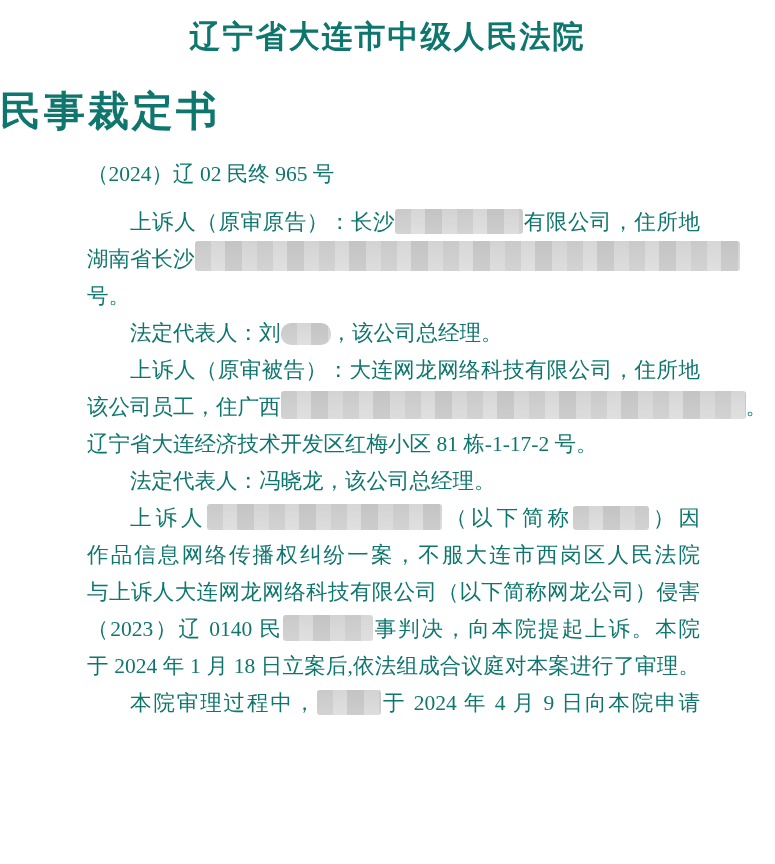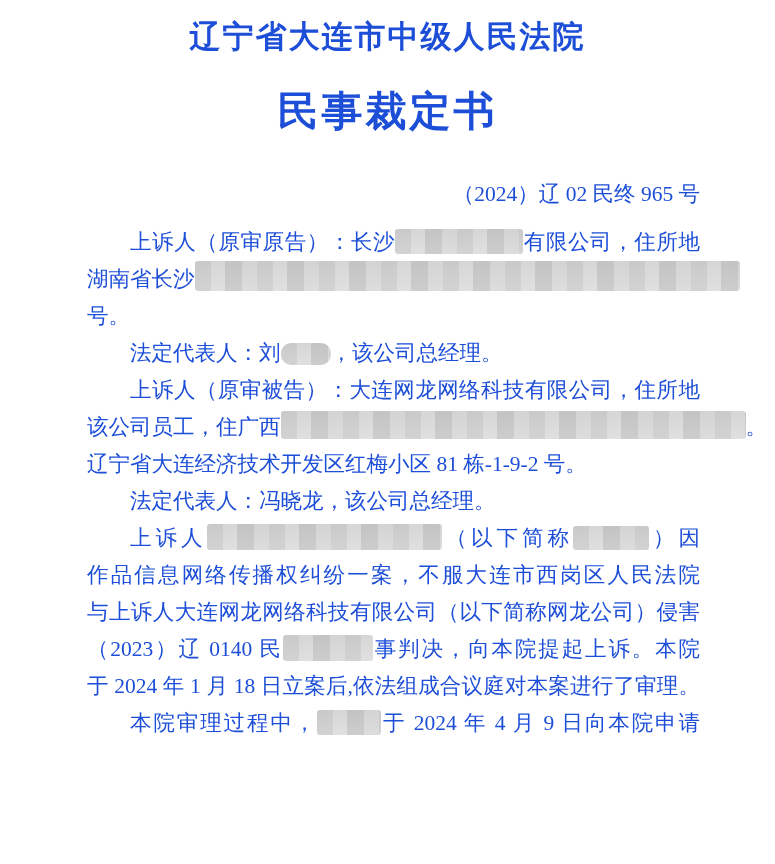--- a/index.html
+++ b/index.html
@@ -1,50 +1,48 @@
 <!DOCTYPE html>
 <html><head>
 <meta charset="utf-8">
 <style>
   html, body { margin: 0; padding: 0; background: #ffffff; }
   .page {
     position: relative;
     width: 775px;
     height: 864px;
     background: #ffffff;
-    color: #1d4ed8;
+    color: #0f766e;
     font-family: "Liberation Serif", "DejaVu Serif", serif;
     overflow: hidden;
   }
   .court-title {
     padding-top: 16px;
     text-align: center;
     font-size: 31px;
     font-weight: bold;
     letter-spacing: 2px;
     line-height: 42px;
   }
   .doc-title {
     margin-top: 26px;
-    text-align: center;
     font-size: 41px;
     font-weight: bold;
     letter-spacing: 3px;
     line-height: 54px;
   }
   .doc-body {
     margin-left: 87px;
     width: 613px;
     font-size: 21.5px;
     line-height: 37px;
   }
   .case-number {
-    margin-top: 40px;
+    margin-top: 20px;
     margin-bottom: 14px;
-    text-align: right;
     line-height: 32px;
   }
   .line { min-height: 37px; }
   .line.indent { text-indent: 43px; }
   .line.justify { text-align: justify; text-align-last: justify; }
   .line.nowrap { white-space: nowrap; }
   .redact {
     display: inline-block;
     height: 24px;
     vertical-align: -5px;
@@ -67,21 +65,21 @@
   <div class="doc-title">民事裁定书</div>
   <div class="doc-body">
     <div class="case-number">（2024）辽 02 民终 965 号</div>
 
   <div class="line indent justify"><span>上诉人（原审原告）：长沙</span><span class="redact" style="width: 128px; height: 25px;"></span><span>有限公司，住所地</span></div>
       <div class="line nowrap"><span>湖南省长沙</span><span class="redact" style="width: 545px; height: 30px;"></span></div>
       <div class="line"><span>号。</span></div>
       <div class="line indent"><span>法定代表人：刘</span><span class="redact" style="width: 50px; height: 22px; border-radius: 10px;"></span><span>，该公司总经理。</span></div>
       <div class="line indent justify"><span>上诉人（原审被告）：大连网龙网络科技有限公司，住所地</span></div>
       <div class="line nowrap"><span>该公司员工，住广西</span><span class="redact" style="width: 465px; height: 28px;"></span><span>。</span></div>
-      <div class="line"><span>辽宁省大连经济技术开发区红梅小区 81 栋-1-9-2 号。</span></div>
+      <div class="line"><span>辽宁省大连经济技术开发区红梅小区 81 栋-1-17-2 号。</span></div>
       <div class="line indent"><span>法定代表人：冯晓龙，该公司总经理。</span></div>
       <div class="line indent justify"><span>上诉人</span><span class="redact" style="width: 235px; height: 26px;"></span><span>（以下简称</span><span class="redact" style="width: 76px; height: 24px;"></span><span>）因</span></div>
       <div class="line justify"><span>作品信息网络传播权纠纷一案，不服大连市西岗区人民法院</span></div>
       <div class="line justify"><span>与上诉人大连网龙网络科技有限公司（以下简称网龙公司）侵害</span></div>
       <div class="line justify"><span>（2023）辽 0140 民</span><span class="redact" style="width: 90px; height: 26px;"></span><span>事判决，向本院提起上诉。本院</span></div>
       <div class="line justify"><span>于 2024 年 1 月 18 日立案后,依法组成合议庭对本案进行了审理。</span></div>
       <div class="line indent justify"><span>本院审理过程中，</span><span class="redact" style="width: 64px; height: 25px;"></span><span>于 2024 年 4 月 9 日向本院申请</span></div>
     </div>
 </div>
 

